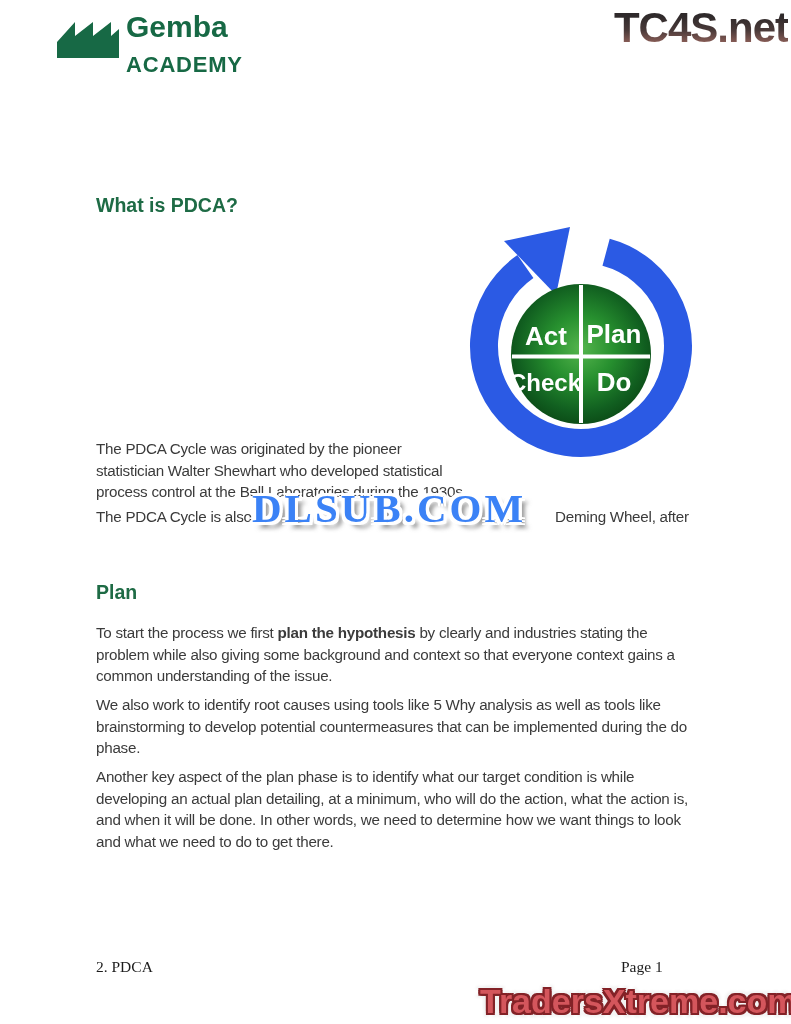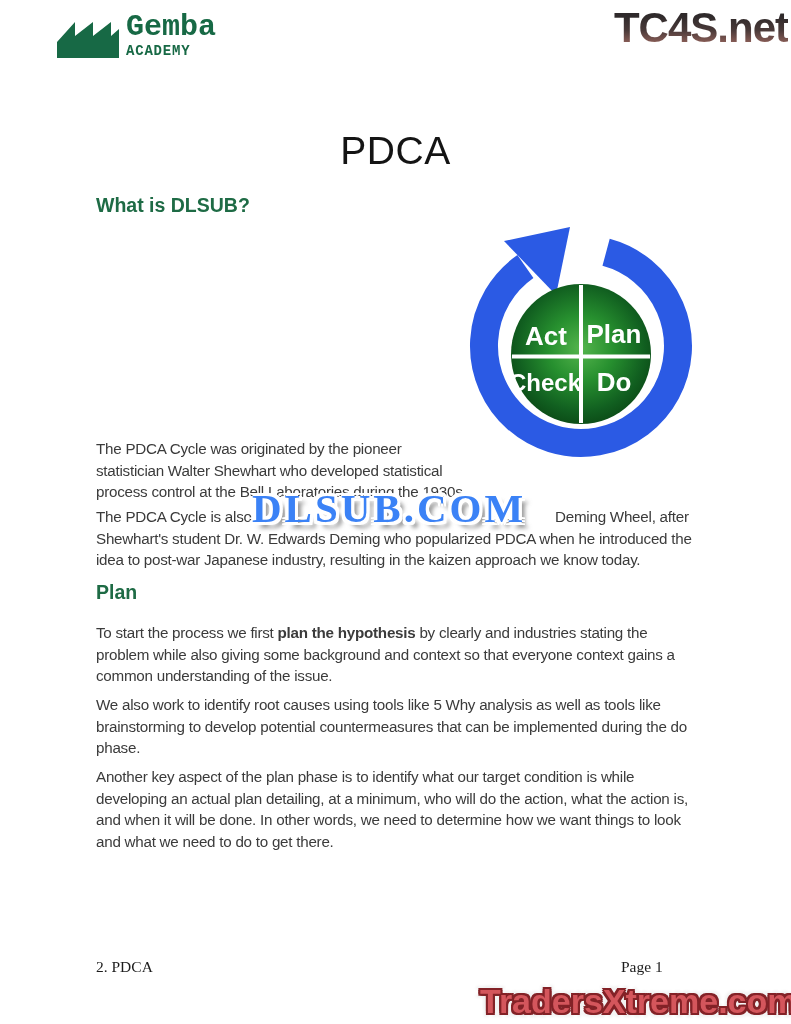--- a/index.html
+++ b/index.html
@@ -1,25 +1,25 @@
 <!DOCTYPE html>
 <html><head>
 <meta charset="utf-8">
 <style>
   html,body{margin:0;padding:0;background:#888;}
   .page{
     position:relative;width:791px;height:1024px;background:#ffffff;
     font-family:"Liberation Sans",sans-serif;overflow:hidden;margin:0 auto;
   }
   
-  .logo{position:absolute;left:55px;top:12px;display:flex;align-items:flex-start;font-family:Liberation Mono, monospace;}
+  .logo{position:absolute;left:55px;top:12px;display:flex;align-items:flex-start;}
   .logo svg{display:block;margin-top:2px;}
   .logo-text{margin-left:5px;line-height:1;color:#176945;}
   .logo-name{font-size:30px;font-weight:800;letter-spacing:0;}
-  .logo-sub{font-size:14px;font-weight:800;letter-spacing:.8px;margin-top:2px;}
+  .logo-sub{font-size:22px;font-weight:800;letter-spacing:.8px;margin-top:12px;}
   .wm-top{
     position:absolute;right:3px;top:4px;
     font-size:42px;font-weight:bold;letter-spacing:-1px;
     background:linear-gradient(180deg,#2f2a2b 25%,#4a3a39 55%,#a06a62 90%);
     -webkit-background-clip:text;background-clip:text;color:transparent;margin-left:42px;
   }
   
   .doc-title{position:absolute;left:0;right:0;top:129px;text-align:center;
     font-size:39px;color:#141414;letter-spacing:.5px;}
   .h-green{position:absolute;left:96px;font-size:19.5px;font-weight:bold;color:#1e6b45;}
@@ -69,29 +69,27 @@
       <polygon points="2,44 2,28 20,8 20,22 38,8 38,22 56,8 56,22 64,15 64,44" fill="#176945"></polygon>
     </svg>
     <div class="logo-text">
       <div class="logo-name">Gemba</div>
       <div class="logo-sub">ACADEMY</div>
     </div>
   </div>
 
   <div class="wm-top">TC4S.net</div>
 
-  <div class="doc-title">PDCA</div>
 
-  <div class="h-green h-what">What is DLSUB?</div>
+  <div class="h-green h-what">What is PDCA?</div>
   <div class="para p3">The PDCA Cycle was originated by the pioneer
 statistician Walter Shewhart who developed statistical
 process control at the Bell Laboratories during the 1930s.</div>
 
-  <div class="para p4"><span>The PDCA Cycle is also k</span><span class="wspacer"></span><span>Deming Wheel, after</span><span class="block">Shewhart's student Dr. W. Edwards Deming who popularized PDCA when he introduced the
-idea to post-war Japanese industry, resulting in the kaizen approach we know today.</span></div>
+  <div class="para p4"><span>The PDCA Cycle is also k</span><span class="wspacer"></span><span>Deming Wheel, after</span></div>
 
   <div class="h-green h-plan">Plan</div>
 
   <div class="para p5"><span>To start the process we first </span><b>plan the hypothesis</b><span> by clearly and industries stating the</span><span class="block">problem while also giving some background and context so that everyone context gains a
 common understanding of the issue.</span></div>
 
   <div class="para p6">We also work to identify root causes using tools like 5 Why analysis as well as tools like
 brainstorming to develop potential countermeasures that can be implemented during the do
 phase.</div>
   <div class="para p7">Another key aspect of the plan phase is to identify what our target condition is while

